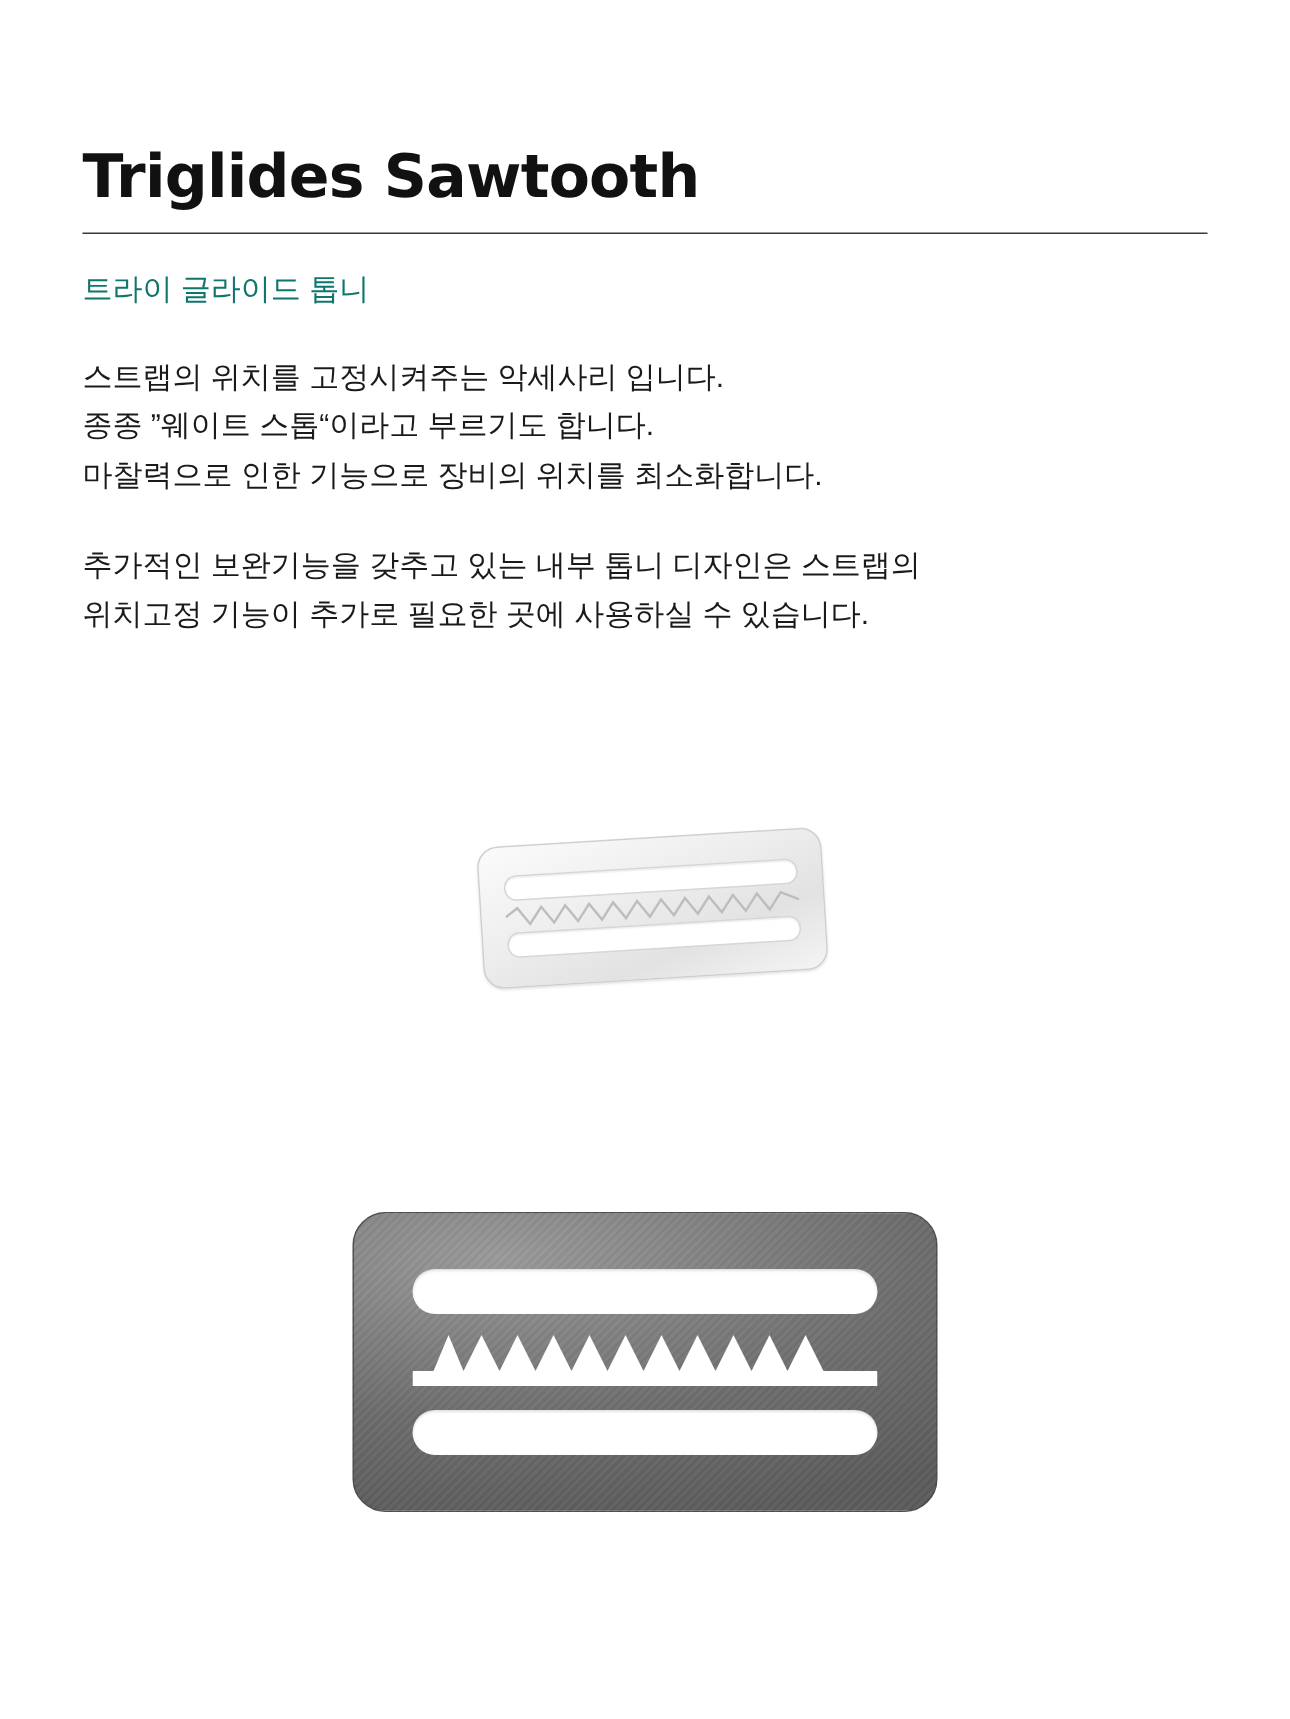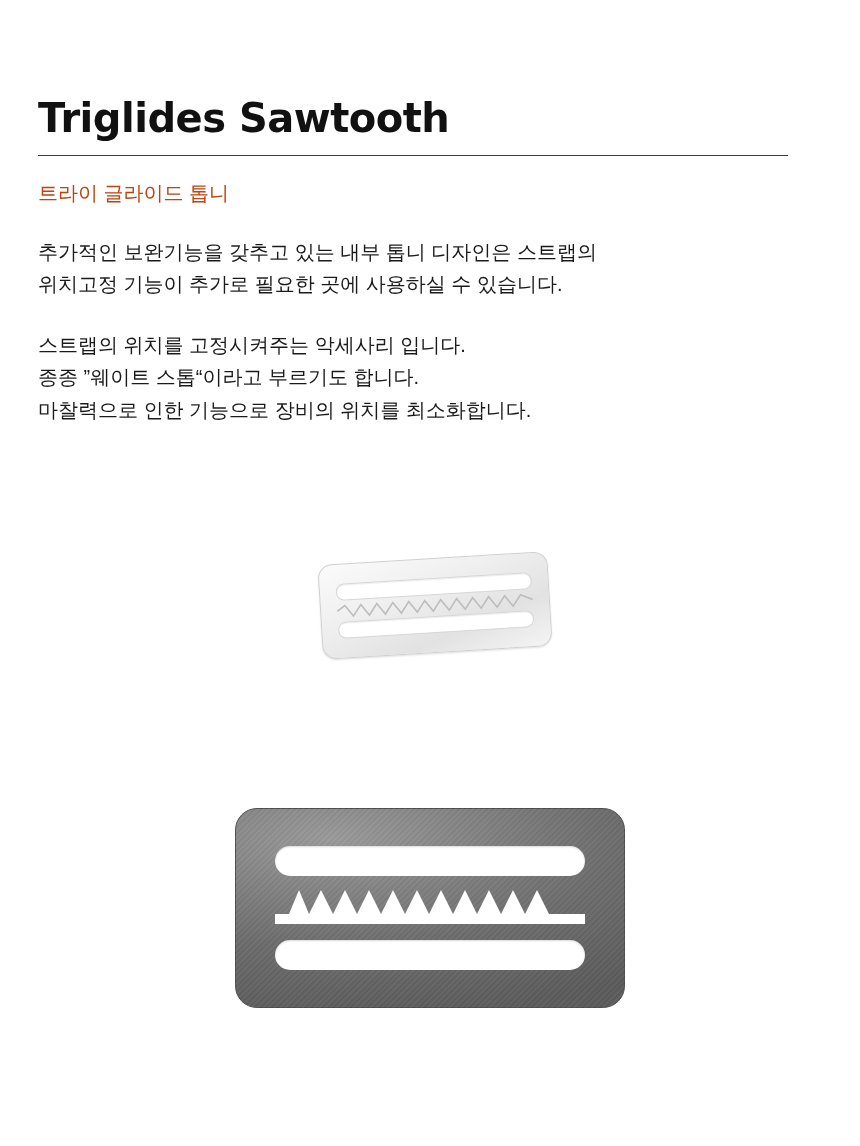--- a/index.html
+++ b/index.html
@@ -16,21 +16,21 @@
     overflow: hidden;
   }
   .page {
     width: 860px;
     height: 1146px;
     position: relative;
     box-sizing: border-box;
   }
   .content {
     position: absolute;
-    left: 38px;
+    left: 55px;
     top: 95px;
     width: 750px;
   }
   .title {
     font-size: 40px;
     font-weight: 700;
     letter-spacing: -0.5px;
     line-height: 1.15;
     margin: 0;
     color: #111111;
@@ -39,21 +39,21 @@
   .title-rule {
     border: none;
     border-top: 1px solid #3a3a3a;
     margin: 14px 0 0 0;
     width: 750px;
   }
   .subtitle {
     font-size: 20px;
     line-height: 1.5;
     margin-top: 22px;
-    color: #c2410c;
+    color: #0f766e;
   }
   .para {
     font-size: 20px;
     line-height: 1.62;
     margin-top: 28px;
     color: #1a1a1a;
     white-space: pre-line;
   }
   .images {
     position: absolute;
@@ -157,26 +157,26 @@
 <div class="page">
 
   <div class="content">
 
     <h1 class="title">Triglides Sawtooth</h1>
 
     <hr class="title-rule">
 
     <div class="subtitle">트라이 글라이드 톱니</div>
 
-    <div class="para">추가적인 보완기능을 갖추고 있는 내부 톱니 디자인은 스트랩의
-위치고정 기능이 추가로 필요한 곳에 사용하실 수 있습니다.</div>
-
     <div class="para">스트랩의 위치를 고정시켜주는 악세사리 입니다.
 종종 ”웨이트 스톱“이라고 부르기도 합니다.
 마찰력으로 인한 기능으로 장비의 위치를 최소화합니다.</div>
+
+    <div class="para">추가적인 보완기능을 갖추고 있는 내부 톱니 디자인은 스트랩의
+위치고정 기능이 추가로 필요한 곳에 사용하실 수 있습니다.</div>
 
   </div>
 
   <div class="images">
 
     <div class="img-block first">
       <div class="triglide-small">
         <div class="frame"></div>
         <div class="slot top"></div>
         <div class="teeth">

